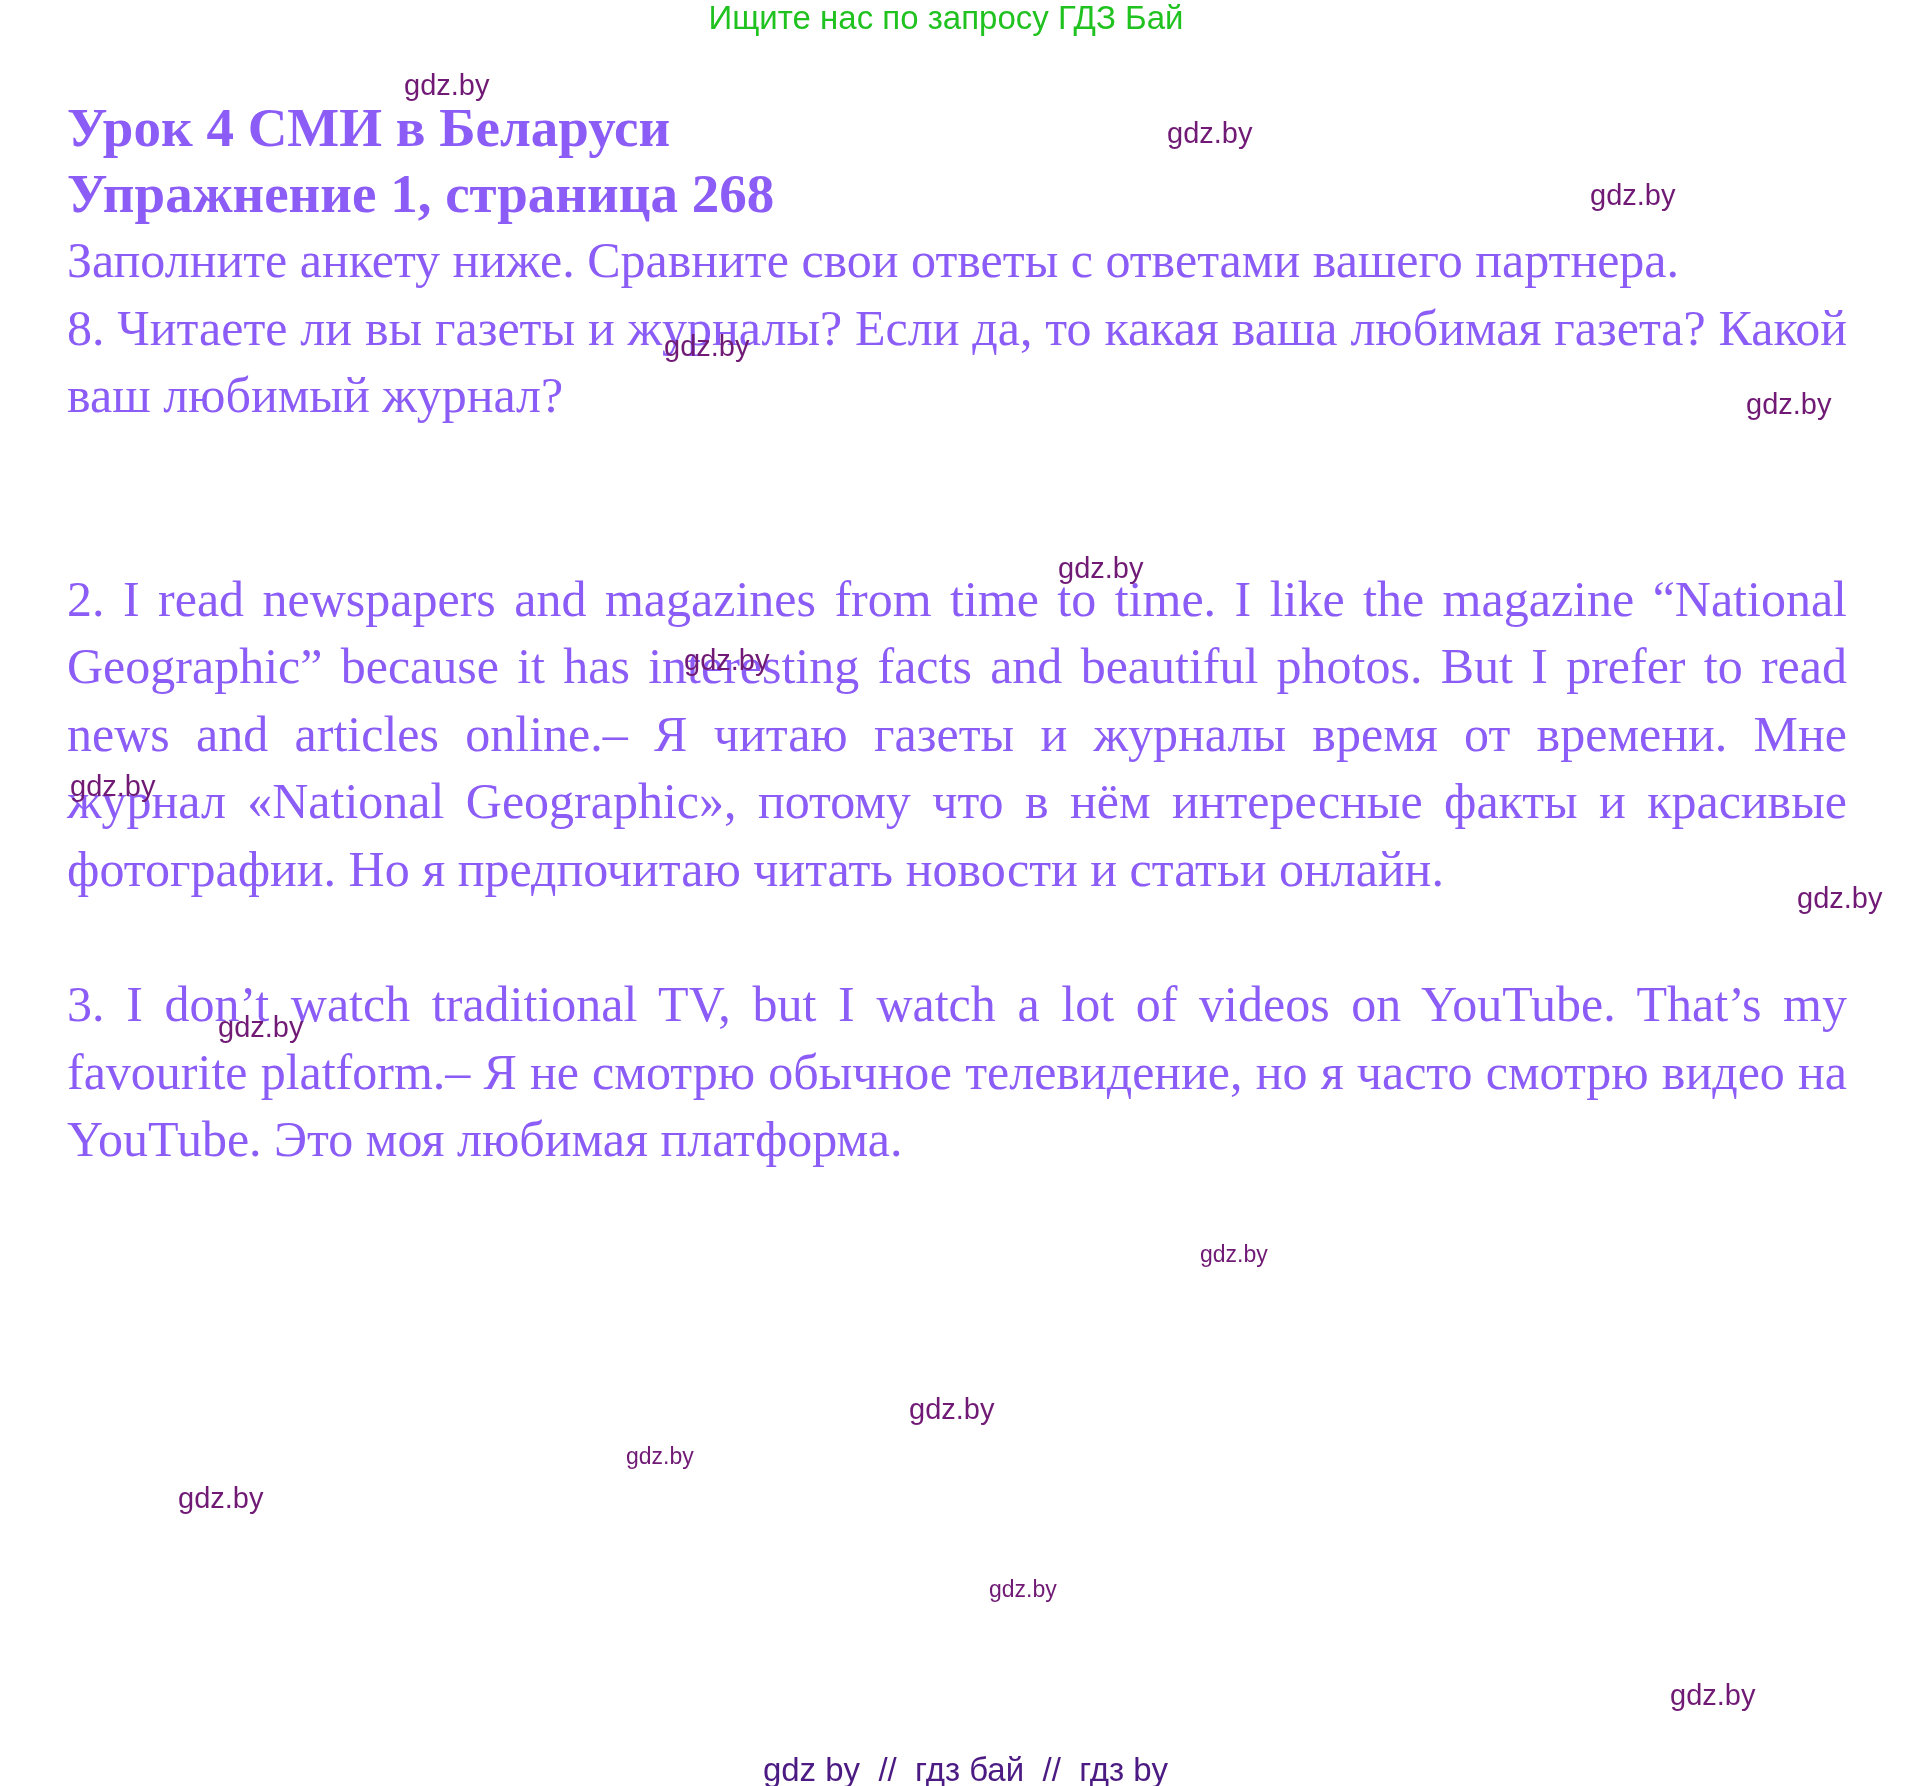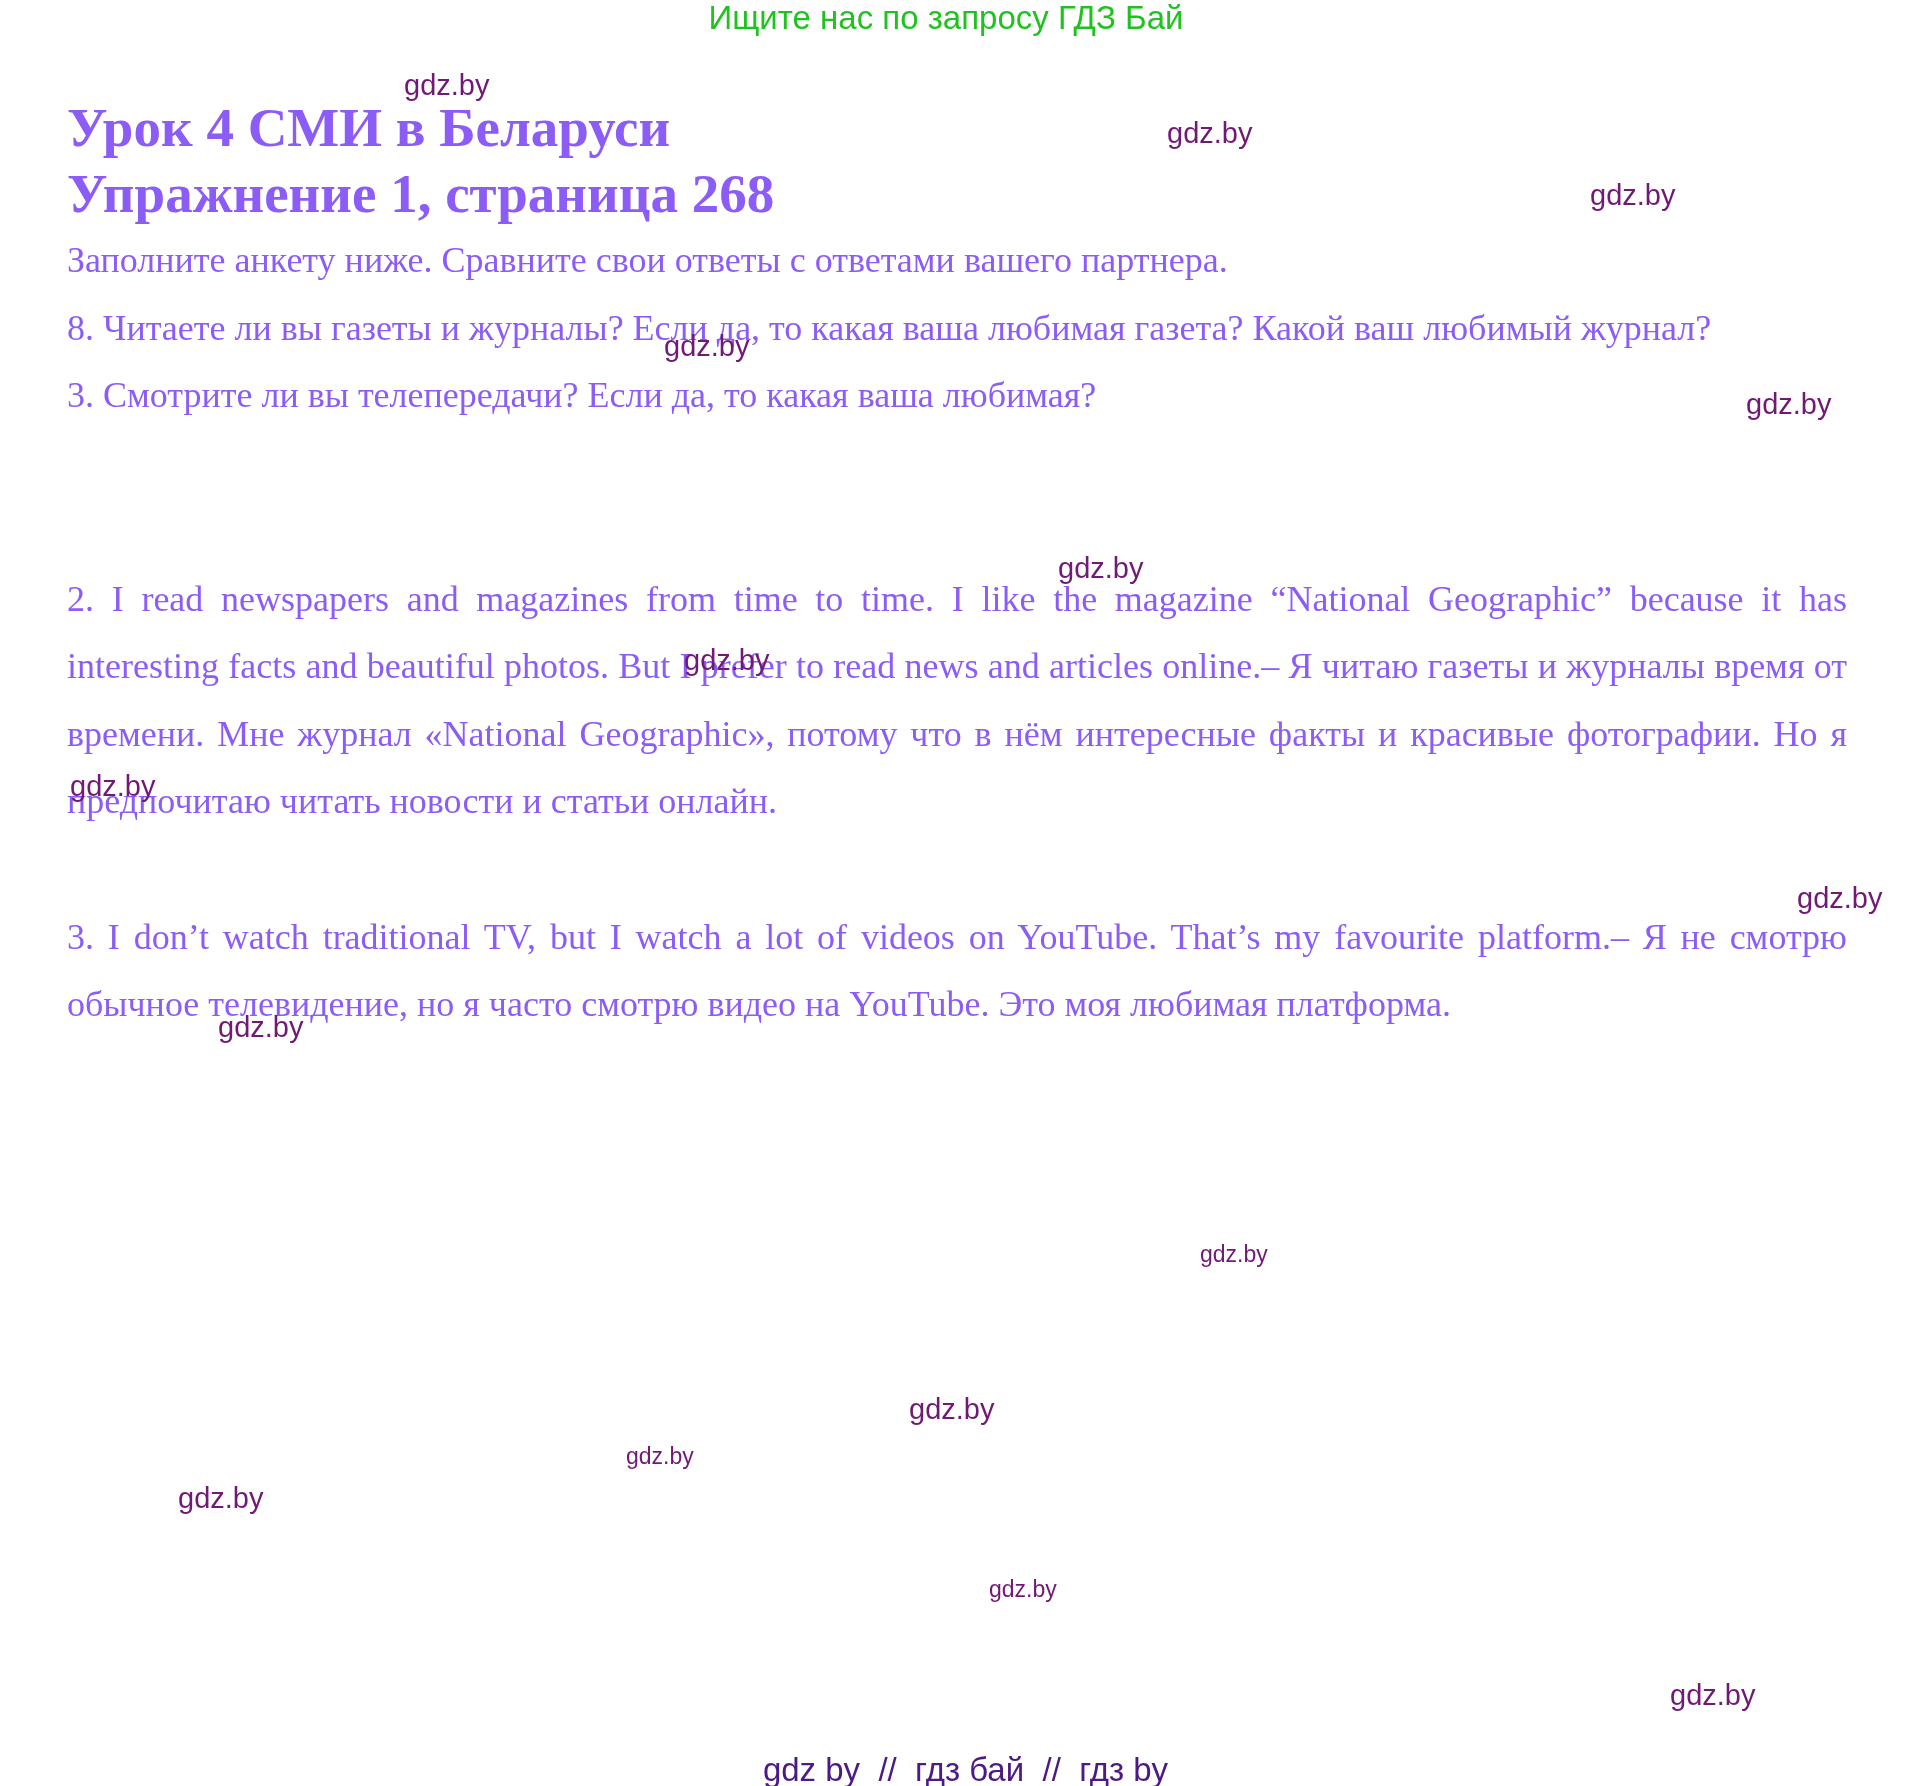--- a/index.html
+++ b/index.html
@@ -2,39 +2,38 @@
 <html><head>
 <meta charset="utf-8">
 <style>
   html, body { margin:0; padding:0; background:#ffffff; }
   body { width:1931px; height:1786px; position:relative; overflow:hidden; }
   .topbar { position:absolute; left:0; top:0; width:1892px; text-align:center;
     font-family:"Liberation Sans", sans-serif; font-size:33px; color:#1fc21f; line-height:36px; }
   .content { position:absolute; left:67px; top:95px; width:1780px;
     font-family:"Liberation Serif", serif; color:#8b5cf6; }
   .h { font-weight:bold; font-size:55px; line-height:66px; margin:0; }
-  .p { font-size:36px; line-height:67.5px; margin:0; text-align:justify; text-align-last:left; }
+  .p { font-size:50px; line-height:67.5px; margin:0; text-align:justify; text-align-last:left; }
   .gap-s { height:34px; }
   .gap-m { height:68px; }
   .wm { position:absolute; font-family:Liberation Sans, sans-serif; font-size:29px; color:#701a75; line-height:30px; }
   .wm.small { font-size:23px; }
   .footer { position:absolute; left:0; top:1752px; width:1931px; text-align:center;
     font-family:"Liberation Sans", sans-serif; font-size:33px; color:#4b1a82; line-height:36px; white-space:pre; }
 </style>
 </head>
 <body>
 
 <div class="topbar">Ищите нас по запросу ГДЗ Бай</div>
 
 <div class="content">
   <h1 class="h">Урок 4 СМИ в Беларуси</h1>
   <h2 class="h">Упражнение 1, страница 268</h2>
   <p class="p">Заполните анкету ниже. Сравните свои ответы с ответами вашего партнера.</p>
   <p class="p">8. Читаете ли вы газеты и журналы? Если да, то какая ваша любимая газета? Какой ваш любимый журнал?</p>
-  <p class="p">3. Смотрите ли вы телепередачи? Если да, то какая ваша любимая?</p>
   <div class="gap-s"></div>
   <div class="gap-s"></div>
   <div class="gap-m"></div>
   <p class="p">2. I read newspapers and magazines from time to time. I like the magazine “National Geographic” because it has interesting facts and beautiful photos. But I prefer to read news and articles online.– Я читаю газеты и журналы время от времени. Мне журнал «National Geographic», потому что в нём интересные факты и красивые фотографии. Но я предпочитаю читать новости и статьи онлайн.</p>
   <div class="gap-m"></div>
   <p class="p">3. I don’t watch traditional TV, but I watch a lot of videos on YouTube. That’s my favourite platform.– Я не смотрю обычное телевидение, но я часто смотрю видео на YouTube. Это моя любимая платформа.</p>
 </div>
 
 <div class="wm" style="left:404px;top:70px;">gdz.by</div>
 <div class="wm" style="left:1167px;top:118px;">gdz.by</div>

